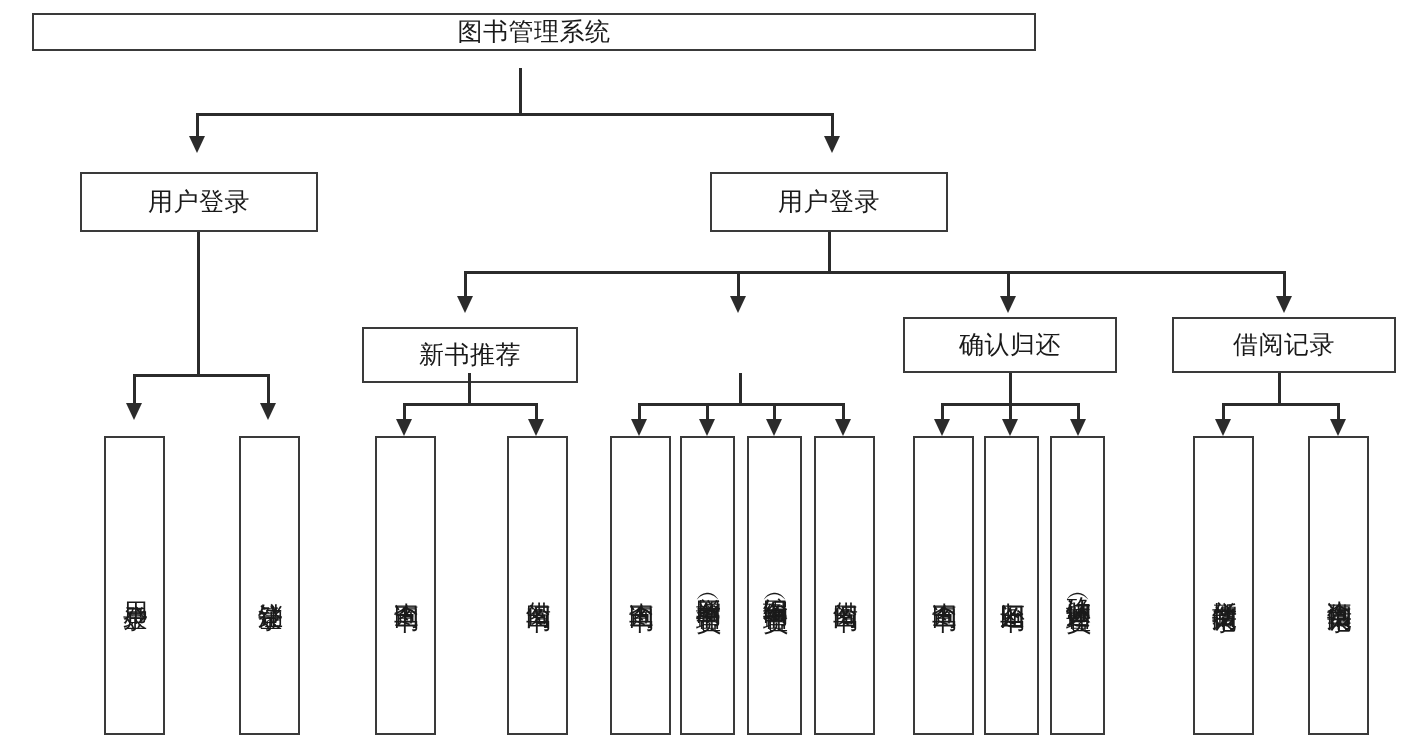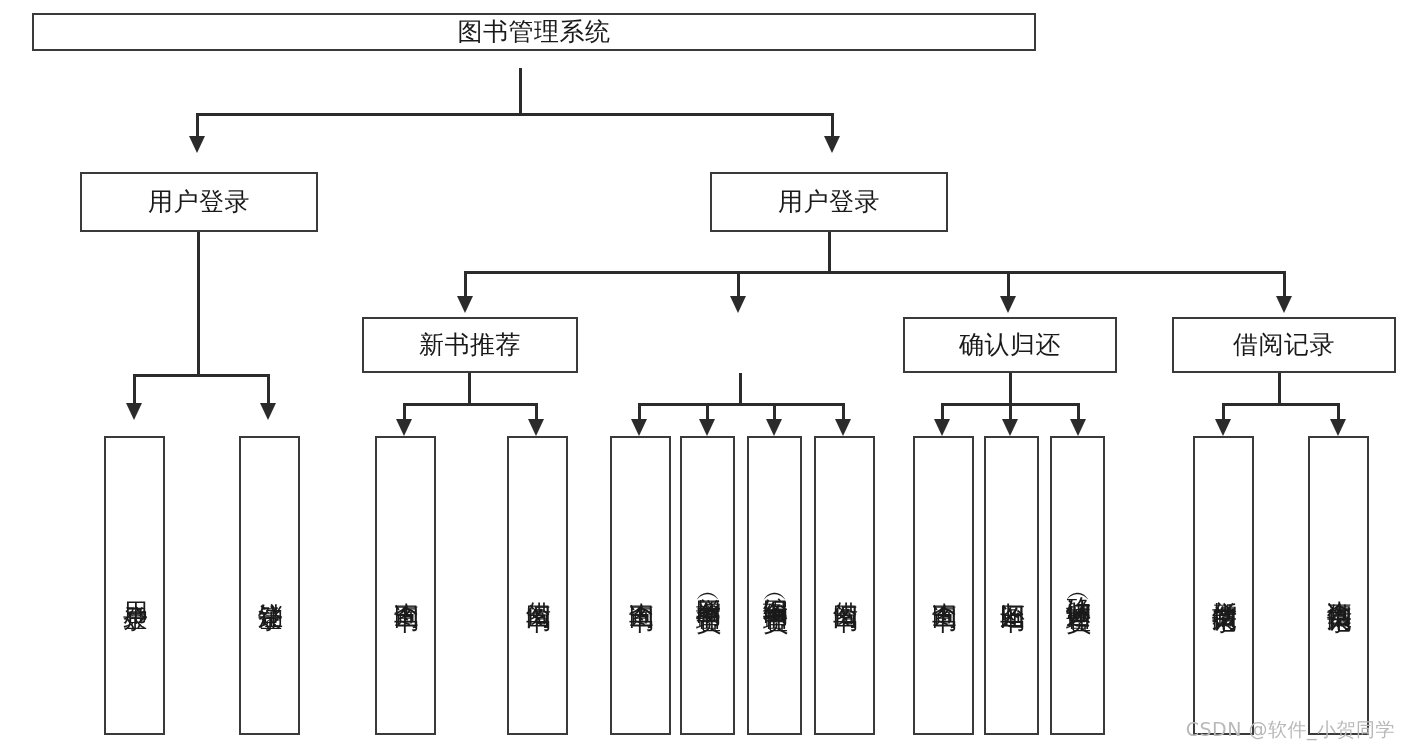--- a/index.html
+++ b/index.html
@@ -104,21 +104,21 @@
   <div class="edge h" style="left:464px; top:271px; width:822px; height:3px;"></div>
   <div class="edge v" style="left:464px; top:271px; width:3px; height:28px;"></div>
   <div class="edge v" style="left:737px; top:271px; width:3px; height:28px;"></div>
   <div class="edge v" style="left:1007px; top:271px; width:3px; height:28px;"></div>
   <div class="edge v" style="left:1283px; top:271px; width:3px; height:28px;"></div>
   <div class="arrow" style="left:457px; top:296px;"></div>
   <div class="arrow" style="left:730px; top:296px;"></div>
   <div class="arrow" style="left:1000px; top:296px;"></div>
   <div class="arrow" style="left:1276px; top:296px;"></div>
 
-  <div class="node horiz" style="left:362px; top:317px; width:216px; height:56px;">
+  <div class="node horiz" style="left:362px; top:327px; width:216px; height:56px;">
     <span>新书推荐</span>
   </div>
   <div class="node horiz" style="left:903px; top:317px; width:214px; height:56px;">
     <span>确认归还</span>
   </div>
   <div class="node horiz" style="left:1172px; top:317px; width:224px; height:56px;">
     <span>借阅记录</span>
   </div>
 
   <div class="edge v" style="left:468px; top:373px; width:3px; height:33px;"></div>
@@ -192,15 +192,14 @@
     <span>确认归还（管理员）</span>
   </div>
 
   <div class="node vert" style="left:1193px; top:436px; width:61px; height:299px;">
     <span>新增借阅记录</span>
   </div>
   <div class="node vert" style="left:1308px; top:436px; width:61px; height:299px;">
     <span>查询借阅记录</span>
   </div>
 
-  <div id="watermark">CSDN @软件_小贺同学</div>
 
 </div>
 
 </body></html>

